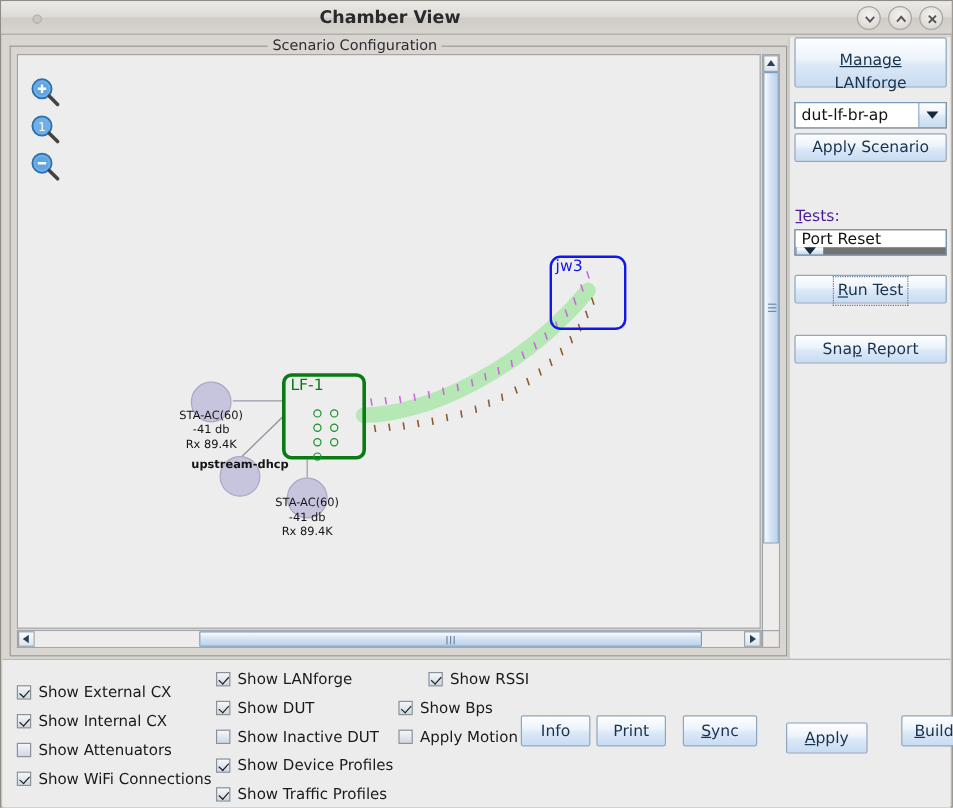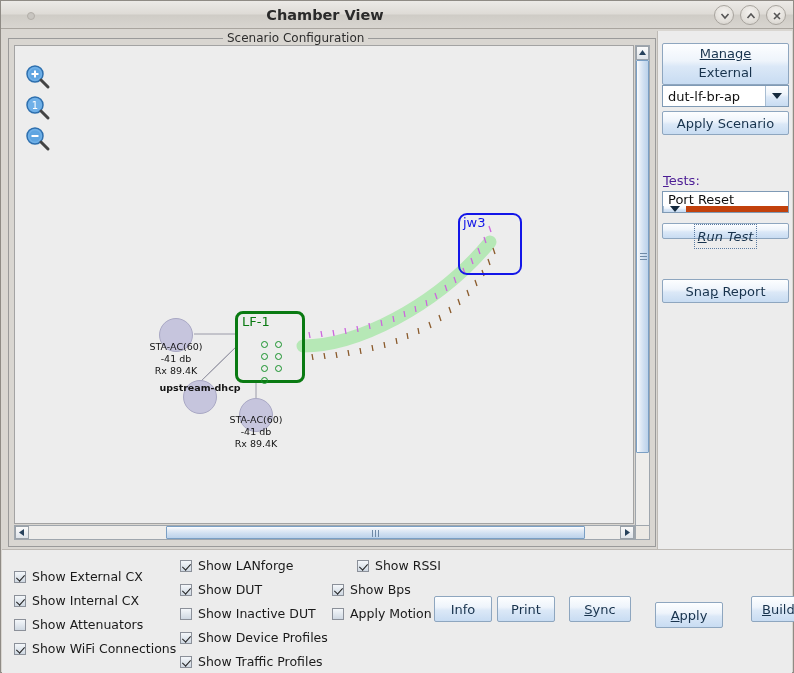--- a/index.html
+++ b/index.html
@@ -90,21 +90,21 @@
   .sidebar{position:absolute;left:655px;top:2px;width:135px;height:518px;background:#ececec;
      border-left:1px solid #bdb9b4;box-sizing:border-box;}
   .btn{display:block;box-sizing:border-box;
     background:linear-gradient(180deg,#fdfeff 0%,#eef4fb 42%,#dbe8f7 56%,#c8dcf2 100%);
     border:1px solid #8ea6bf;border-radius:2px;color:#18334d;
     font-size:13px;text-align:center;cursor:pointer;
     font-family:"DejaVu Sans","Liberation Sans",sans-serif;}
   .sbtn{position:absolute;left:4px;width:127px;}
   .u{text-decoration:underline;}
   .combo{position:absolute;left:4px;width:127px;height:22px;box-sizing:border-box;
-     border:1px solid #7f9ab5;background:#c2410c;display:flex;align-items:stretch;}
+     border:1px solid #7f9ab5;background:#737373;display:flex;align-items:stretch;}
   .combo .val{flex:1;display:flex;align-items:center;padding-left:5px;font-size:13px;color:#111;
      background:#fff;overflow:hidden;white-space:nowrap;}
   .combo .arrowbox{width:22px;border-left:1px solid #a8bdd2;
      background:linear-gradient(180deg,#fdfeff 0%,#eef4fb 42%,#dbe8f7 56%,#c8dcf2 100%);
      display:flex;align-items:center;justify-content:center;}
   .caret{width:0;height:0;border-left:5px solid transparent;border-right:5px solid transparent;
      border-top:6px solid #13293d;}
   .tests-lbl{position:absolute;left:5px;font-size:13px;color:#4c1d95;}
   .focusring{display:inline-block;padding:0 3px;border:1px dotted #5a7aa0;}
 
@@ -311,23 +311,23 @@
               </svg>
           </div>
         </div>
 
         <div class="corner-box"></div>
       </div>
     </div>
 
     <div class="sidebar">
 
-      <div class="btn sbtn" style="top:12px;height:42px;line-height:19px;padding-top:0;">
+      <div class="btn sbtn" style="top:0;height:42px;line-height:19px;padding-top:9px;">
         <span class="u">Manage</span><br>
-        <span>External</span>
+        <span>LANforge</span>
       </div>
 
       <div class="combo" style="top:54px;">
         <div class="val">dut-lf-br-ap</div>
         <div class="arrowbox">
             <div class="caret"></div>
           </div>
       </div>
 
       <div class="btn sbtn" style="top:80px;height:24px;line-height:23px;">
@@ -338,21 +338,21 @@
         <span class="u">T</span><span>ests:</span>
       </div>
 
       <div class="combo" style="top:160px;flex-direction:column;">
         <div class="val">Port Reset</div>
         <div class="arrowbox">
             <div class="caret"></div>
           </div>
       </div>
 
-      <div class="btn sbtn" style="top:192px;height:16px;line-height:23px;font-style:italic;">
+      <div class="btn sbtn" style="top:198px;height:24px;line-height:23px;">
         <span class="focusring"><span class="u">R</span>un Test</span>
       </div>
 
       <div class="btn sbtn" style="top:248px;height:24px;line-height:23px;">
         <span><span>Sna</span><span class="u">p</span><span> Report</span></span>
       </div>
     </div>
   </div>
 
   <div class="bottom">

